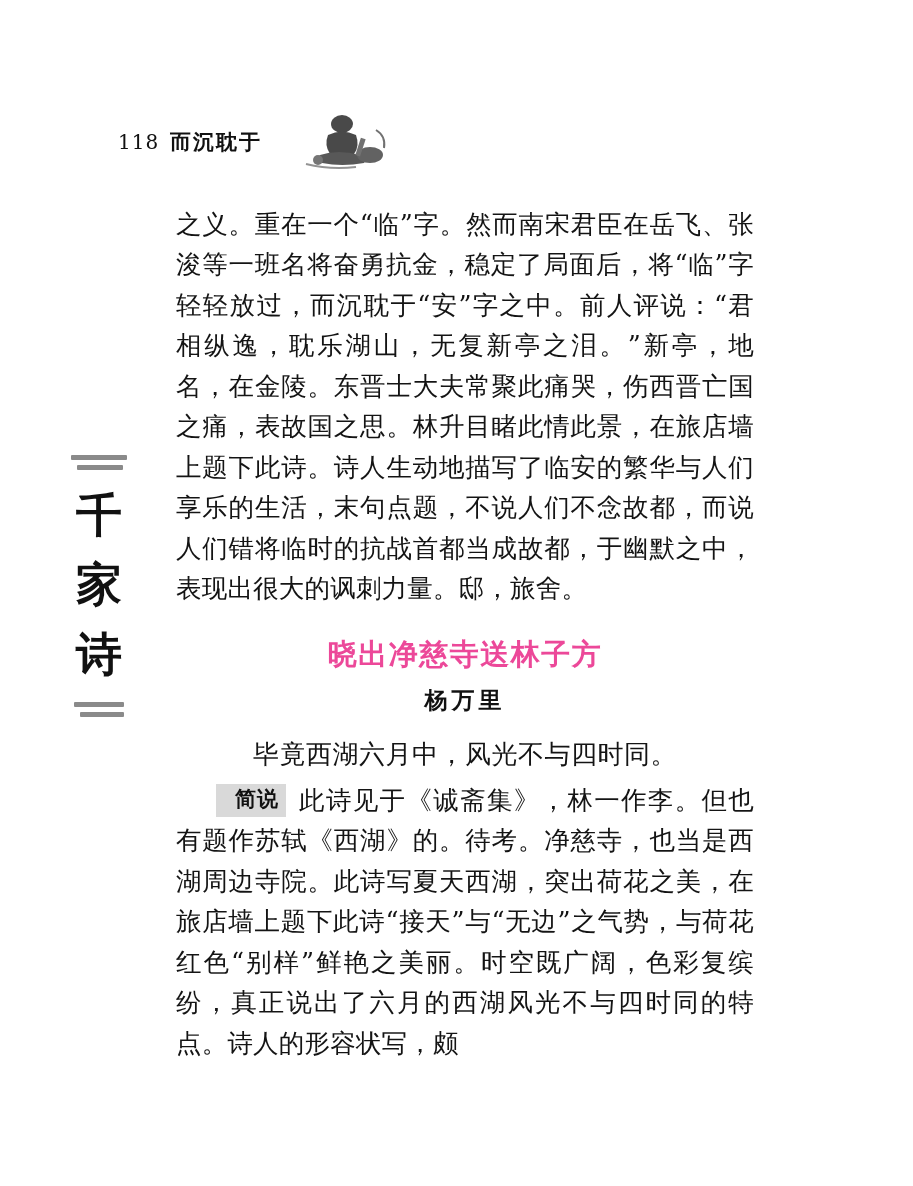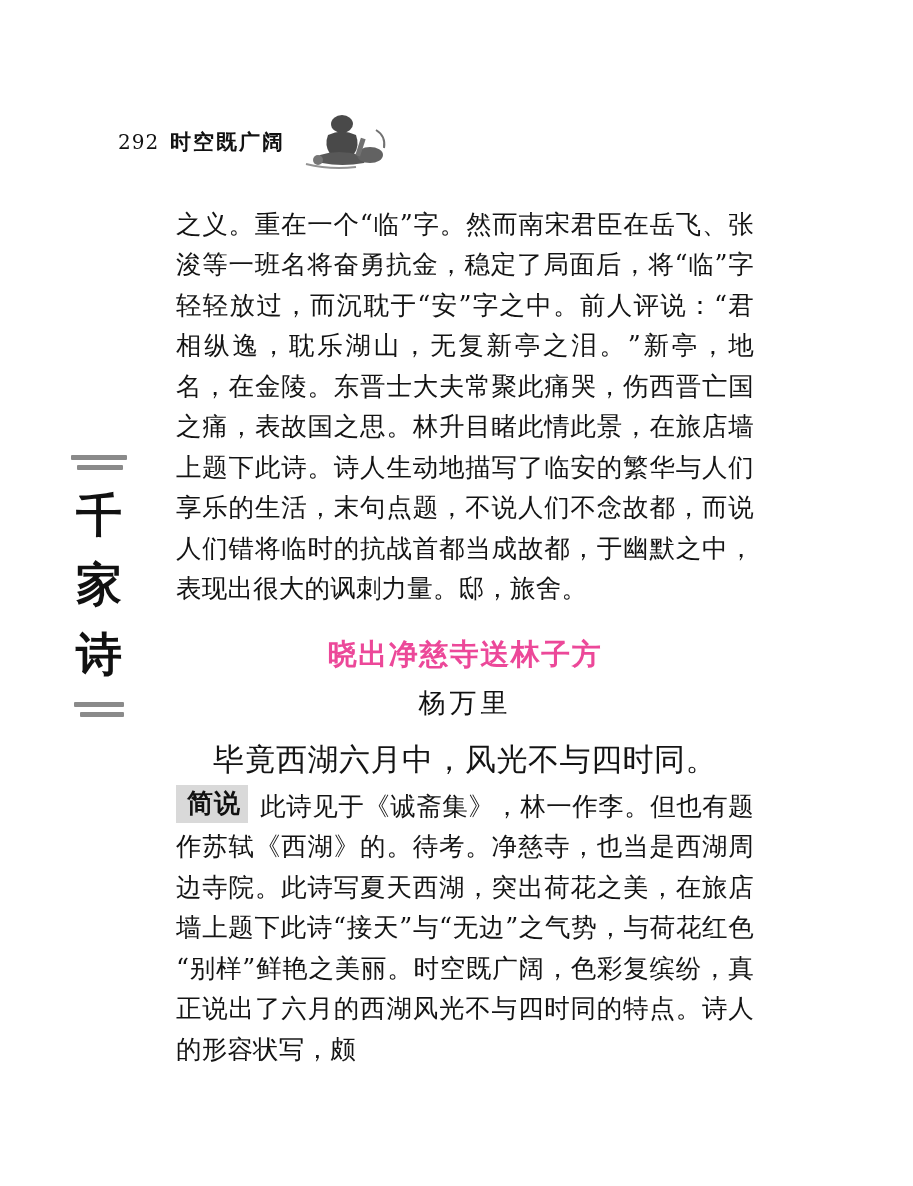--- a/index.html
+++ b/index.html
@@ -111,59 +111,60 @@
     text-align: center;
     font-size: 29px;
     font-weight: bold;
     letter-spacing: 1.5px;
     color: #ec4899;
     font-family: "DejaVu Sans", "Liberation Sans", sans-serif;
   }
   .poem-author {
     margin-top: 10px;
     text-align: center;
-    font-size: 27px;
-    font-weight: normal;
+    font-size: 23px;
+    font-weight: bold;
     letter-spacing: 4px;
     color: #111;
     font-family: "DejaVu Serif", "Liberation Serif", serif;
   }
   .poem-lines {
     margin-top: 18px;
     margin-bottom: 6px;
   }
   .poem-line {
-    font-size: 31px;
+    font-size: 26px;
     line-height: 40px;
     text-align: center;
     color: #141414;
     letter-spacing: 0.5px;
   }
 
   
   .tag {
     display: inline-block;
     background: #d9d9d9;
     color: #111;
-    font-size: 26px;
+    font-size: 21px;
     font-weight: bold;
     line-height: 1;
-    padding: 5px 7px 7px 11px;
+    padding: 5px 7px 7px 19px;
     margin-right: 12px;
     vertical-align: 3px;
     letter-spacing: 1px;
     font-family: "DejaVu Sans", "Liberation Sans", sans-serif;
+    margin-left: 40px;
   }
 </style>
 </head>
 <body>
 
 <div class="page-header">
-  <div class="page-number">292</div>
-  <div class="book-title">时空既广阔</div>
+  <div class="page-number">118</div>
+  <div class="book-title">而沉耽于</div>
   <div class="header-ornament">
     <svg viewBox="0 0 110 62" width="110" height="62" aria-hidden="true">
       <g fill="#3a3a3a">
         <ellipse cx="44" cy="16" rx="11" ry="9"></ellipse>
         <path d="M30 27 Q44 20 58 27 Q62 38 56 46 Q44 50 32 46 Q26 37 30 27 Z"></path>
         <path d="M22 47 Q40 41 62 47 Q70 50 66 55 Q44 59 24 55 Q18 51 22 47 Z" fill="#4a4a4a"></path>
         <ellipse cx="72" cy="47" rx="13" ry="8" fill="#555"></ellipse>
         <rect x="60" y="30" width="5" height="18" transform="rotate(18 62 39)" fill="#666"></rect>
         <path d="M78 22 q10 6 8 18" stroke="#666" stroke-width="2" fill="none"></path>
         <circle cx="20" cy="52" r="5" fill="#6a6a6a"></circle>

